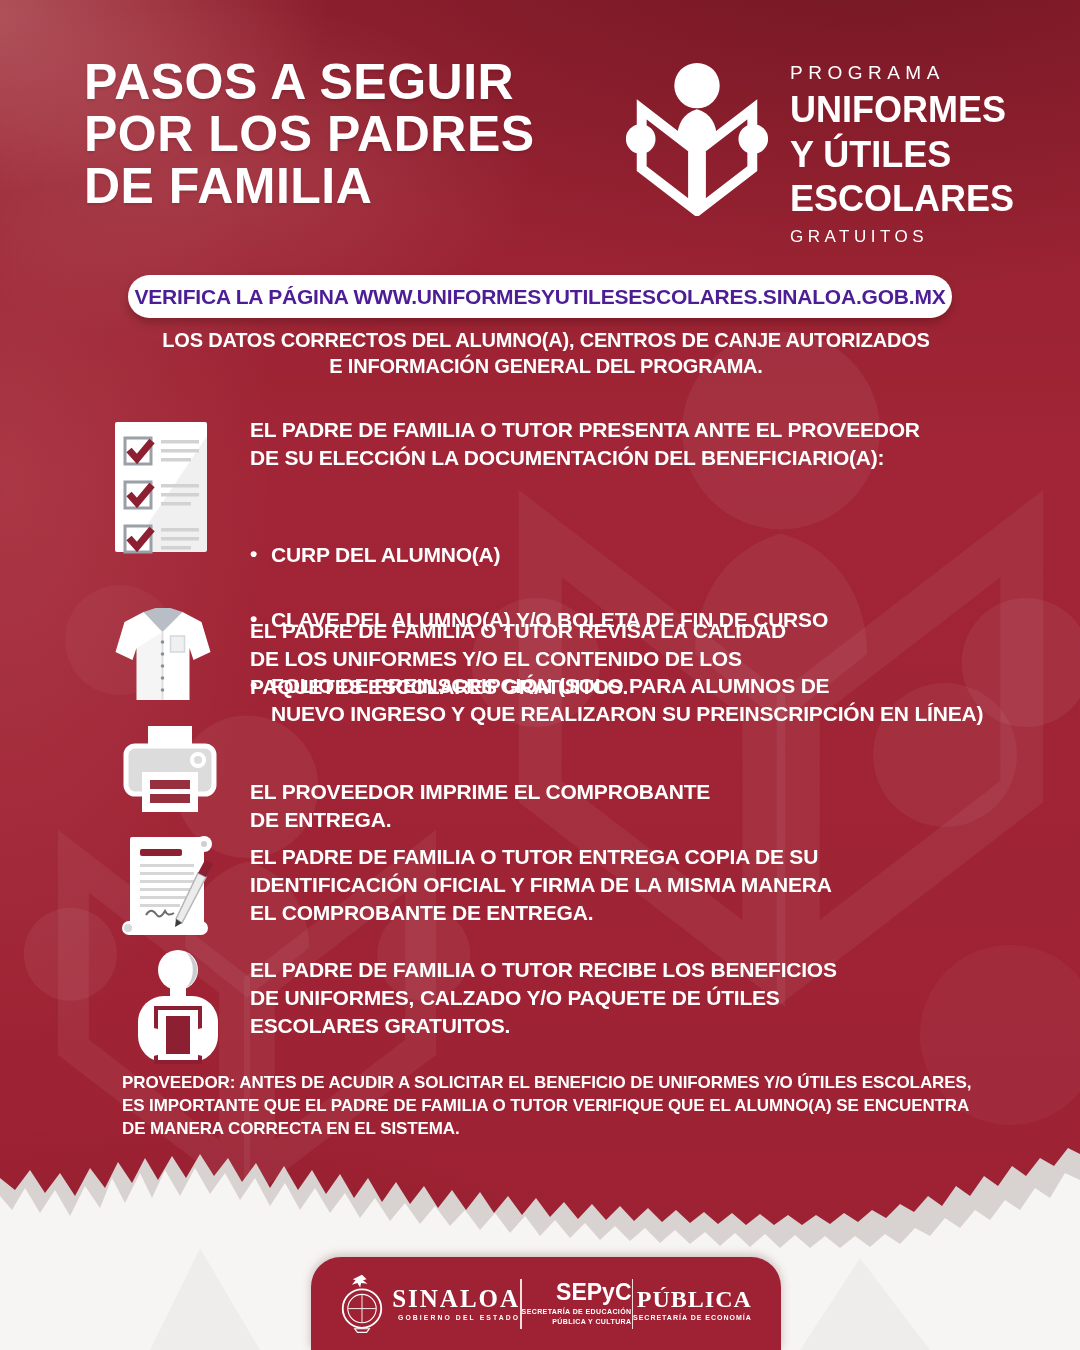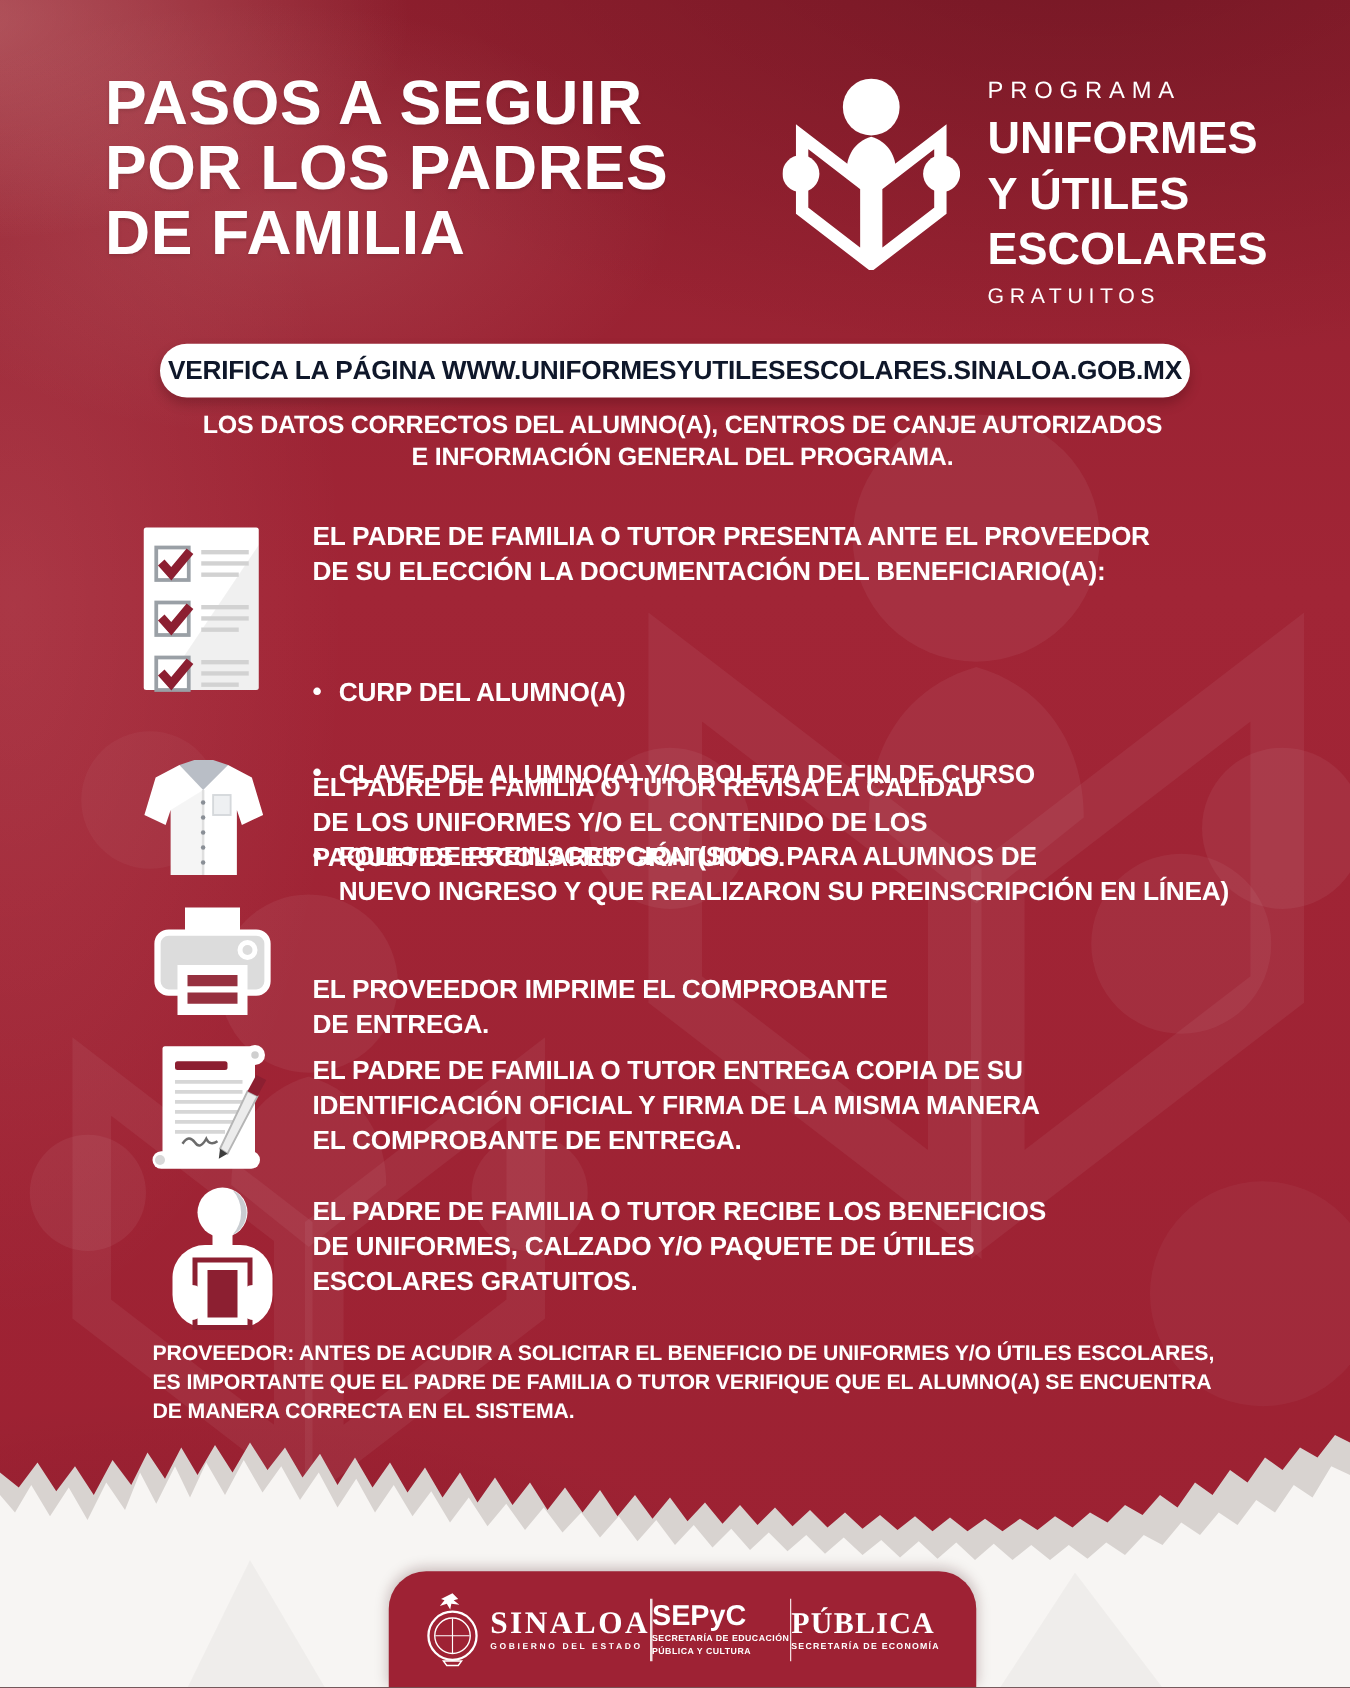--- a/index.html
+++ b/index.html
@@ -27,21 +27,21 @@
   .program-logo{position:absolute;left:626px;top:58px;display:flex;gap:22px;}
   .program-logo svg{display:block;}
   .logo-text{padding-top:4px;}
   .logo-kicker{font-size:19px;font-weight:400;letter-spacing:5.5px;}
   .logo-name{font-size:36px;line-height:1.24;font-weight:700;white-space:pre-line;margin-top:4px;}
   .logo-tagline{font-size:17px;font-weight:400;letter-spacing:4.5px;margin-top:5px;}
 
   
   .verify-pill{position:absolute;left:128px;top:275px;width:824px;height:43px;
     background:#fff;border-radius:24px;display:flex;align-items:center;justify-content:center;
-    color:#0f172a;font-weight:700;font-size:21px;letter-spacing:-0.2px;
+    color:#4c1d95;font-weight:700;font-size:21px;letter-spacing:-0.2px;
     box-shadow:0 5px 9px rgba(40,0,8,0.25);}
   .verify-sub{position:absolute;left:0;right:0;top:327px;text-align:center;
     font-weight:700;font-size:20px;line-height:1.3;white-space:pre-line;letter-spacing:-0.2px;padding-left:12px;}
 
   
   .step-text{position:absolute;margin:0;width:760px;font-weight:700;font-size:21px;
     line-height:1.33;white-space:pre-line;letter-spacing:-0.2px;}
   .bullets{list-style:none;margin:13px 0 0;padding:0;}
   .bullets li{position:relative;padding-left:21px;margin-bottom:10px;white-space:pre-line;}
   .bullets li::before{content:"\2022";position:absolute;left:0;top:-1px;}
@@ -51,21 +51,21 @@
   .note{position:absolute;left:122px;top:1072px;width:900px;margin:0;
     font-weight:700;font-size:17px;line-height:1.34;letter-spacing:-0.1px;}
   .note .pre{white-space:pre-line;}
 
   
   .torn{position:absolute;left:0;top:1118px;width:1080px;height:232px;}
 
   
   .footer-bar{position:absolute;left:311px;top:1257px;width:470px;height:93px;
     background:#9e2234;border-radius:30px 30px 0 0;display:flex;align-items:center;
-    justify-content:center;box-shadow:0 -2px 10px rgba(60,10,16,0.25);}
+    justify-content:center;box-shadow:0 -2px 10px rgba(60,10,16,0.25);text-align:right;}
   .brand{display:flex;align-items:center;gap:8px;}
   .brand-text{display:flex;flex-direction:column;}
   .serif{font-family:"Liberation Serif",serif;}
   .sinaloa-name{font-size:25px;font-weight:700;letter-spacing:2px;line-height:1;}
   .sinaloa-sub{font-size:6.8px;font-weight:700;letter-spacing:2.1px;margin-top:3px;}
   .sepyc-name{font-size:23px;font-weight:700;line-height:1;}
   .sepyc-sub{font-size:7px;font-weight:700;letter-spacing:0.4px;line-height:1.3;margin-top:3px;white-space:pre-line;}
   .econ-name{font-size:24px;font-weight:700;letter-spacing:1px;line-height:1;}
   .econ-sub{font-size:7px;font-weight:700;letter-spacing:1px;margin-top:3px;}
   .brand-sep{width:1.5px;height:50px;background:rgba(255,255,255,0.85);}

